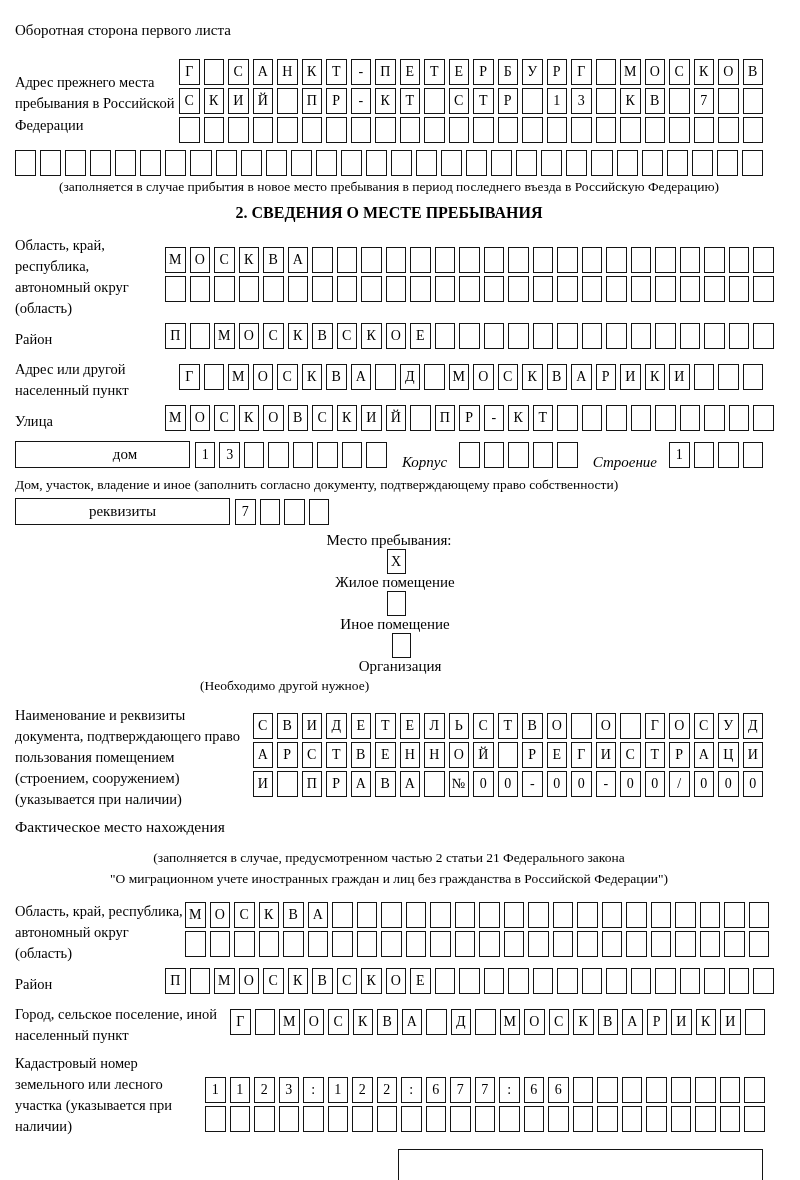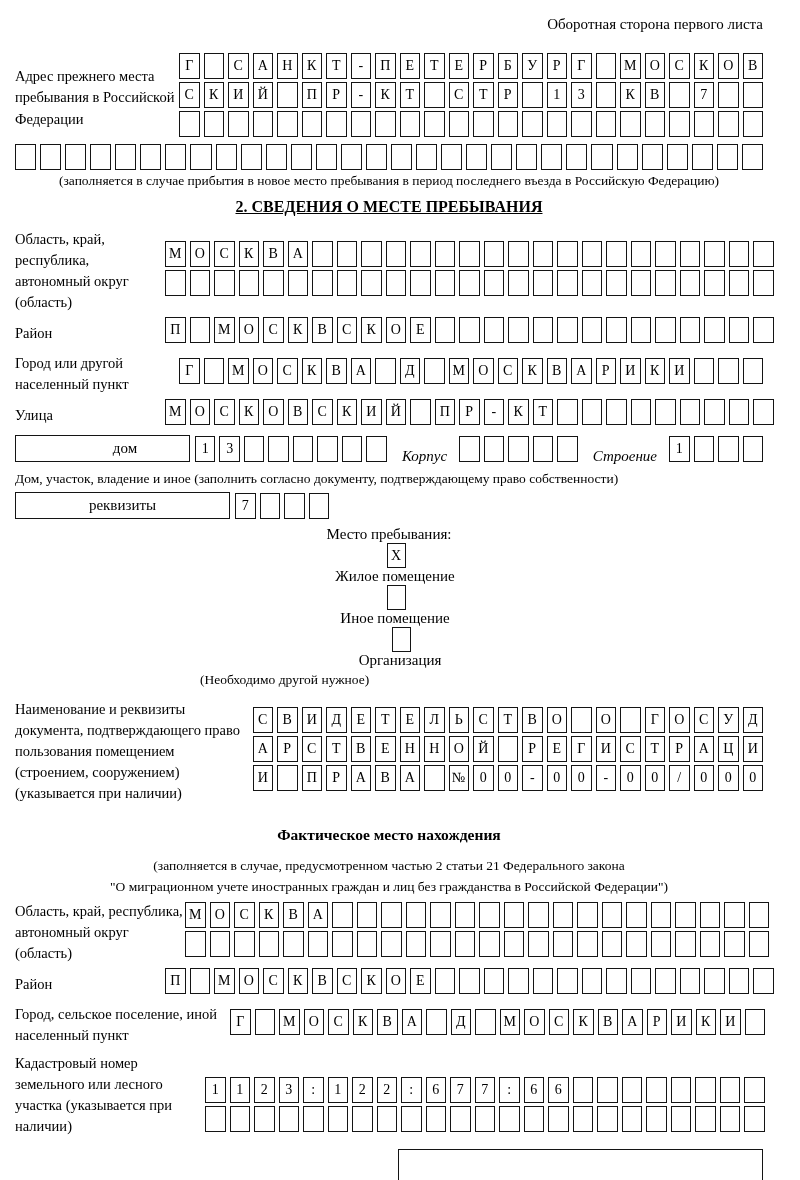--- a/index.html
+++ b/index.html
@@ -9,22 +9,21 @@
     font-family: "Liberation Serif", "DejaVu Serif", serif;
     color: #000;
     overflow: hidden;
   }
   .page {
     width: 800px; height: 1180px;
     padding: 0 37px 0 15px;
     position: relative;
   }
   .header-note {
-    padding-top: 16px;
-    text-align: right;
+    padding-top: 22px;
     font-size: 15px;
     margin-bottom: 20px;
   }
   .field-row { display: flex; align-items: center; margin-bottom: 4px; }
   .field-label {
     flex: 0 0 150px;
     font-size: 14.5px;
     line-height: 1.45;
     padding-top: 3px;
   }
@@ -37,41 +36,41 @@
     width: 20.5px; height: 26px;
     border: 1.6px solid #141414;
     display: flex; align-items: center; justify-content: center;
     font-size: 14px;
     background: #fff;
   }
   .cellrow.stretch { width: 100%; }
   .cellrow.stretch .cell { flex: 1 0 auto; }
   .caption { font-size: 13.5px; text-align: center; margin: 2px 0 8px; }
   .caption.left { text-align: left; margin: 6px 0 5px; }
-  .section-title { font-size: 16px; font-weight: bold; text-align: center; margin: 9px 0 10px; text-decoration: underline; }
+  .section-title { font-size: 16px; font-weight: bold; text-align: center; margin: 9px 0 10px; }
   .house-row { display: flex; align-items: center; margin: 1px 0 3px; }
   .widebox {
     height: 27px; border: 1.6px solid #141414;
     display: flex; align-items: center; justify-content: center;
     font-size: 15px;
   }
   .dom-box { width: 186px; padding-left: 45px; }
   .kv-box { width: 215px; }
   .inline-cells { display: flex; gap: 4px; margin-left: 5px; }
   .inline-label { font-size: 15px; margin: 16px 7px 0 15px; white-space: nowrap; font-style: italic; }
   .residence-row { display: flex; align-items: center; margin: 7px 0 3px; font-size: 15px; flex-direction: column; }
   .checkbox {
     width: 19px; height: 25px; border: 1.6px solid #141414;
     display: flex; align-items: center; justify-content: center;
     font-size: 14px; margin-left: 14px; flex: none;
   }
   .chk-label { margin-left: 12px; }
   .choose-note { font-size: 13.5px; margin: 0 0 8px 185px; }
-  .center-title { font-size: 15.5px; font-weight: bold; text-align: center; margin: 22px 0 12px; }
-  .law-note { font-size: 13.5px; text-align: center; line-height: 1.55; }
+  .center-title { font-size: 15.5px; font-weight: normal; margin: 8px 0 12px; }
+  .law-note { font-size: 13.5px; text-align: center; line-height: 1.55; margin-bottom: 8px; }
   .stamp-area { width: 378px; margin-left: auto; margin-top: 12px; }
   .stamp-box { width: 365px; height: 165px; border: 1.8px solid #141414; margin-left: 13px; }
 </style>
 </head>
 <body>
 
 <div class="page">
 
   <div class="header-note">Оборотная сторона первого листа</div>
 
@@ -281,21 +280,21 @@
           <div class="cell"></div>
           <div class="cell"></div>
           <div class="cell"></div>
           <div class="cell"></div>
           <div class="cell"></div>
         </div>
     </div>
   </div>
 
   <div class="field-row">
-    <div class="field-label">Город или другой населенный пункт</div>
+    <div class="field-label">Адрес или другой населенный пункт</div>
     <div class="grid-col">
       <div class="cellrow">
           <div class="cell">Г</div>
           <div class="cell"></div>
           <div class="cell">М</div>
           <div class="cell">О</div>
           <div class="cell">С</div>
           <div class="cell">К</div>
           <div class="cell">В</div>
           <div class="cell">А</div>

